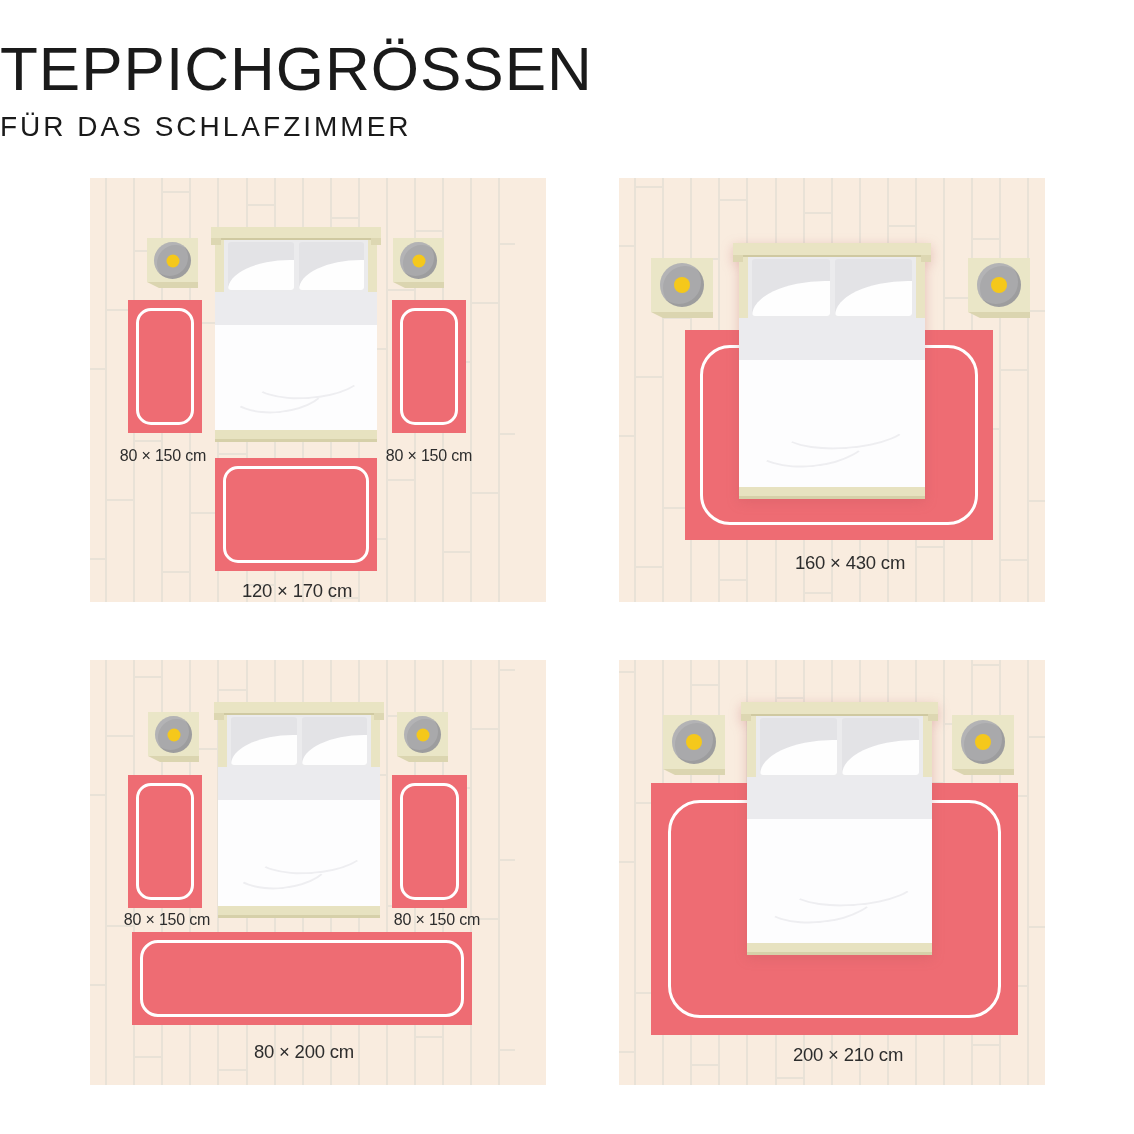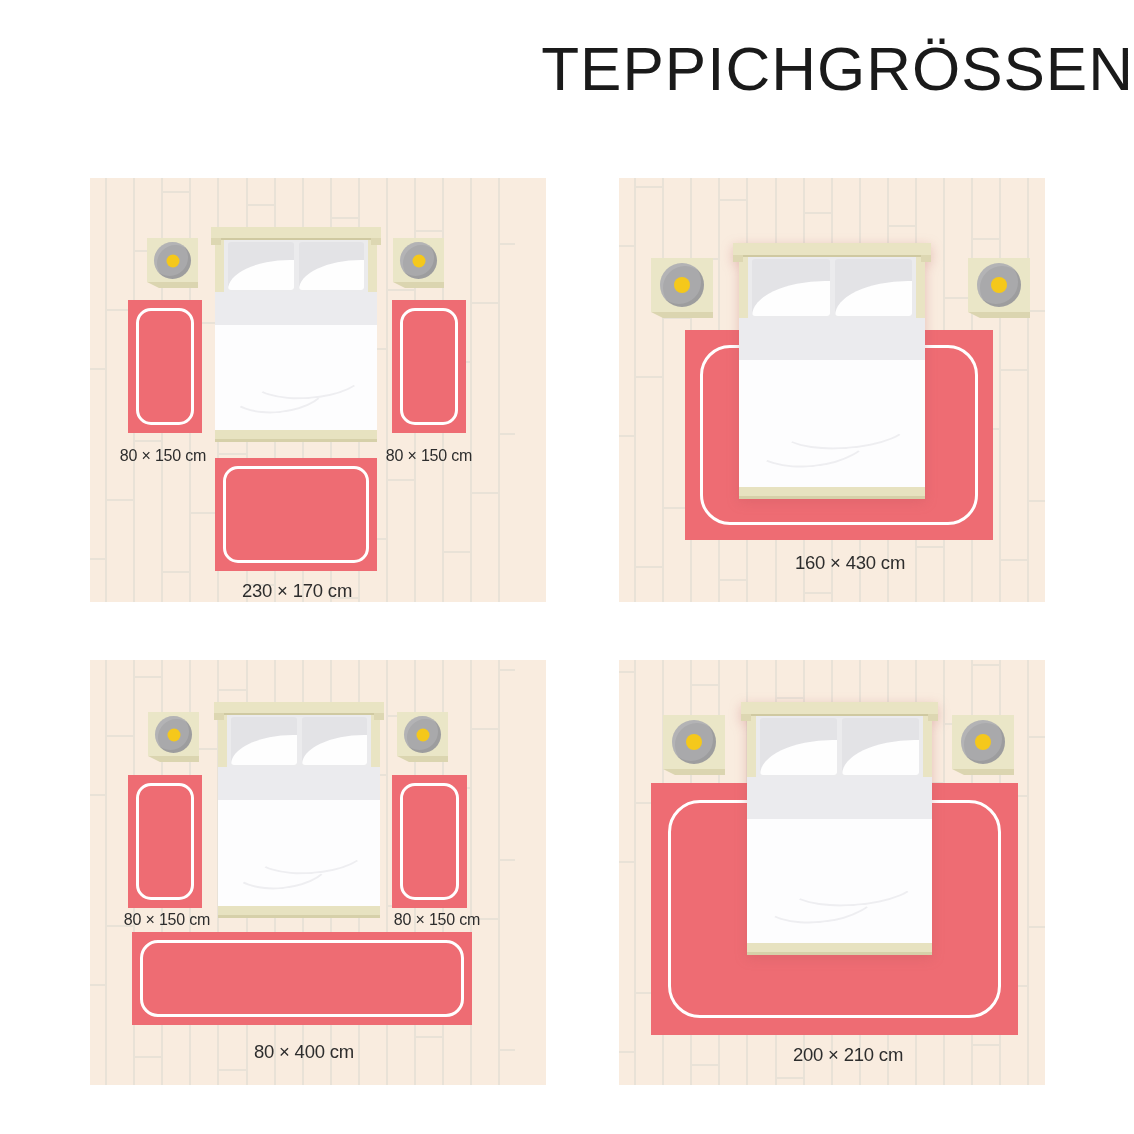--- a/index.html
+++ b/index.html
@@ -2,21 +2,21 @@
 <html><head>
 <meta charset="utf-8">
 <style>
   html,body { margin:0; padding:0; background:#ffffff; }
   .canvas {
     position:relative; width:1134px; height:1134px; background:#ffffff;
     font-family:"Liberation Sans", sans-serif; overflow:hidden;
   }
 
   
-  header { position:absolute; left:0; right:0; top:0; text-align:right; }
+  header { position:absolute; left:0; right:0; top:0; text-align:left; }
   h1.title {
     margin:0; padding-top:38px; font-size:62px; line-height:1; font-weight:400;
     letter-spacing:1px; color:#1a1a1a;
   }
   .subtitle { margin-top:13px; font-size:28px; line-height:1; letter-spacing:3px; color:#1a1a1a; }
 
   
   .panel { position:absolute; width:456px; height:424px; background:#f9ecdf; overflow:hidden; }
   .p1 { left:90px;  top:178px; }
   .p2 { left:619px; top:178px; width:426px; }
@@ -120,20 +120,21 @@
   .p3 .lbl-bottom { left:214px; top:381px; }
   .p4 .lbl-main   { left:229px; top:384px; }
 </style>
 </head>
 <body>
 
 <div class="canvas">
 
   <header>
     <h1 class="title">TEPPICHGRÖSSEN</h1>
+    <div class="subtitle">FÜR DAS SCHLAFZIMMER</div>
   </header>
 
   <section class="panel p1">
     <div class="floor">
         <div class="vline" style="left: 15px;"></div>
         <div class="vline" style="left: 43.1px;"></div>
         <div class="vline" style="left: 71.2px;"></div>
         <div class="vline" style="left: 99.3px;"></div>
         <div class="vline" style="left: 127.4px;"></div>
         <div class="vline" style="left: 155.5px;"></div>
@@ -207,21 +208,21 @@
       </div>
       <div class="sheet"></div>
       <div class="duvet">
           <i class="f1"></i>
           <i class="f2"></i>
         </div>
       <div class="fb"></div>
     </div>
     <div class="lbl lbl-left">80 × 150 cm</div>
     <div class="lbl lbl-right">80 × 150 cm</div>
-    <div class="lbl lbl-big lbl-bottom">230 × 170 cm</div>
+    <div class="lbl lbl-big lbl-bottom">120 × 170 cm</div>
   </section>
 
   <section class="panel p2">
     <div class="floor">
         <div class="vline" style="left: 15px;"></div>
         <div class="vline" style="left: 43.1px;"></div>
         <div class="vline" style="left: 71.2px;"></div>
         <div class="vline" style="left: 99.3px;"></div>
         <div class="vline" style="left: 127.4px;"></div>
         <div class="vline" style="left: 155.5px;"></div>
@@ -379,21 +380,21 @@
       </div>
       <div class="sheet"></div>
       <div class="duvet">
           <i class="f1"></i>
           <i class="f2"></i>
         </div>
       <div class="fb"></div>
     </div>
     <div class="lbl lbl-left">80 × 150 cm</div>
     <div class="lbl lbl-right">80 × 150 cm</div>
-    <div class="lbl lbl-big lbl-bottom">80 × 400 cm</div>
+    <div class="lbl lbl-big lbl-bottom">80 × 200 cm</div>
   </section>
 
   <section class="panel p4">
     <div class="floor">
         <div class="vline" style="left: 15px;"></div>
         <div class="vline" style="left: 43.1px;"></div>
         <div class="vline" style="left: 71.2px;"></div>
         <div class="vline" style="left: 99.3px;"></div>
         <div class="vline" style="left: 127.4px;"></div>
         <div class="vline" style="left: 155.5px;"></div>

